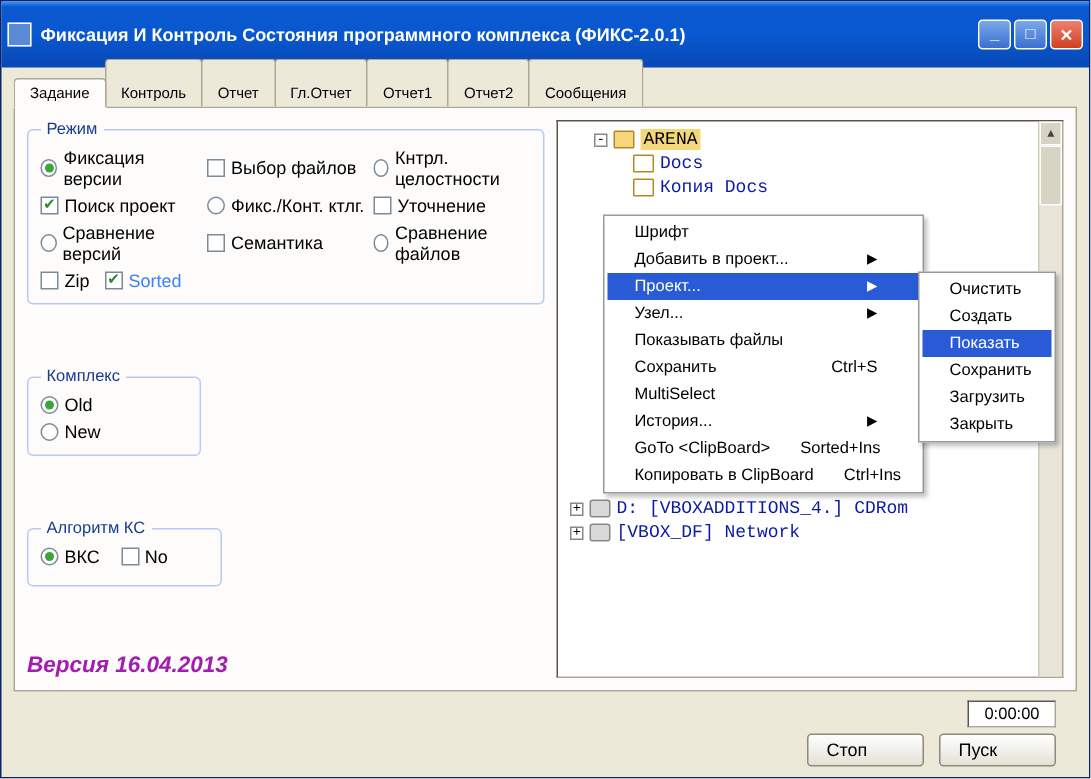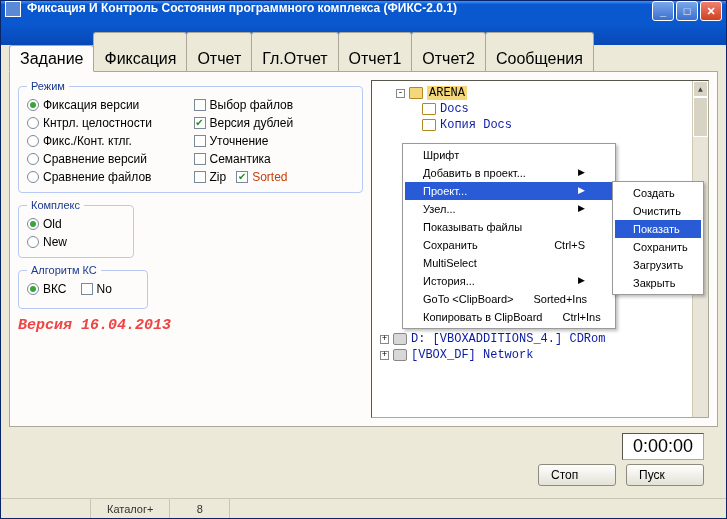--- a/index.html
+++ b/index.html
@@ -17,21 +17,22 @@
     height: 519px;
     border: 1px solid #0a246a;
     background: #ece9d8;
     display: flex;
     flex-direction: column;
   }
   .titlebar {
     height: 44px;
     background: linear-gradient(to bottom, #3a95ff 0%, #0a58cf 8%, #0a58cf 50%, #0848b7 100%);
     display: flex;
-    padding: 0 4px;
+    align-items: center;
+    padding: 16px 4px;
     color: #fff;
   }
   .titlebar .app-icon {
     width: 16px; height: 16px;
     background: #5a8ad6;
     border: 1px solid #fff;
     margin-right: 6px;
   }
   .title-text {
     font-weight: bold;
@@ -70,21 +71,21 @@
     z-index: 2;
   }
   .tab {
     padding: 17px 10px 3px 10px;
     border: 1px solid #aca899;
     border-bottom: none;
     background: #ece9d8;
     margin-right: -1px;
     border-radius: 3px 3px 0 0;
     cursor: pointer;
-    font-size: 16px;
+    font-size: 10px;
   }
   .tab.active {
     background: #fdfcfb;
     position: relative;
     top: 1px;
     padding-top: 4px;
     border-bottom: 1px solid #fdfcfb;
     z-index: 3;
   }
   .tabpanel {
@@ -94,35 +95,36 @@
     padding: 8px;
     display: flex;
     gap: 8px;
     position: relative;
     z-index: 1;
   }
   .leftcol {
     width: 345px;
     display: flex;
     flex-direction: column;
+    gap: 36px;
   }
   fieldset {
     border: 1px solid #b7caf5;
     border-radius: 4px;
     margin: 0 0 6px 0;
     padding: 6px 8px 8px 8px;
   }
   legend {
     color: #1a3b8e;
     font-size: 11px;
     padding: 0 4px;
   }
   .mode-grid {
     display: grid;
-    grid-template-columns: 1fr 1fr;
+    grid-template-columns: 1fr 1fr 1fr;
     column-gap: 6px;
     row-gap: 4px;
   }
   .radio, .check {
     display: flex; align-items: center; gap: 4px; font-size: 12px;
   }
   .radio .dot {
     width: 12px; height: 12px; border: 1px solid #7b8a99; border-radius:50%;
     display:flex; align-items:center; justify-content:center;
     background:#fff;
@@ -132,22 +134,22 @@
   }
   .check .box {
     width:12px; height:12px; border:1px solid #7b8a99; background:#fff;
     display:flex; align-items:center; justify-content:center;
     font-size:10px; color:#2a8a2a; line-height:1;
   }
   .check.checked .box::after { content:"✔"; }
   .algo-row1 { display:flex; gap:14px; align-items:center; margin-bottom:4px;}
   .algo-col { display:flex; flex-direction:column; gap:4px;}
   .version {
-    color:#ef4444; font-style:italic; font-weight:bold;
-    font-size:15px; font-family:Liberation Mono, monospace;
+    color:#a21caf; font-style:italic; font-weight:bold;
+    font-size:15px; font-family:Liberation Sans, sans-serif;
     margin-top:2px;
   }
   .tree-wrap {
     flex:1;
     border:1px inset #aca899;
     background:#fff;
     position:relative;
     font-family:"Courier New",monospace;
     font-size:12px;
     overflow:hidden;
@@ -207,21 +209,21 @@
   }
   .ctxmenu .mi.hl {
     background:#2a5bd7; color:#fff;
   }
   .bottombar {
     display:flex; justify-content:flex-end; align-items:center;
     gap:10px; padding:6px 14px 8px 0;
   }
   .timer {
     border:1px inset #aca899; background:#fff;
-    padding:2px 10px; font-size:18px;
+    padding:2px 10px; font-size:11px;
     margin-bottom:4px;
   }
   .btn {
     min-width:78px; padding:3px 12px;
     background:linear-gradient(to bottom,#fefefe,#e4e2d6);
     border:1px solid #8c8c7c; border-radius:3px;
     font-size:12px; cursor:pointer; text-align:left;
   }
   .statusbar {
     height:20px; border-top:1px solid #cac6b6;
@@ -247,21 +249,21 @@
       <div class="winbtn">_</div>
       <div class="winbtn">□</div>
       <div class="winbtn close">✕</div>
     </div>
   </div>
 
   <div class="client">
 
     <div class="tabs">
       <div class="tab active">Задание</div>
-      <div class="tab">Фиксация</div>
+      <div class="tab">Контроль</div>
       <div class="tab">Отчет</div>
       <div class="tab">Гл.Отчет</div>
       <div class="tab">Отчет1</div>
       <div class="tab">Отчет2</div>
       <div class="tab">Сообщения</div>
     </div>
 
     <div class="tabpanel">
 
       <div class="leftcol">
@@ -277,21 +279,21 @@
                 <span class="box"></span>
                 <span>Выбор файлов</span>
               </div>
 
             <div class="radio">
                 <span class="dot"></span>
                 <span>Кнтрл. целостности</span>
               </div>
             <div class="check checked">
                 <span class="box"></span>
-                <span>Версия дублей</span>
+                <span>Поиск проект</span>
               </div>
 
             <div class="radio">
                 <span class="dot"></span>
                 <span>Фикс./Конт. ктлг.</span>
               </div>
             <div class="check">
                 <span class="box"></span>
                 <span>Уточнение</span>
               </div>
@@ -307,21 +309,21 @@
 
             <div class="radio">
                 <span class="dot"></span>
                 <span>Сравнение файлов</span>
               </div>
             <div style="display:flex;gap:10px;">
               <div class="check">
                   <span class="box"></span>
                   <span>Zip</span>
                 </div>
-              <div class="check checked" style="color:#c2410c">
+              <div class="check checked" style="color:#3b82f6">
                   <span class="box"></span>
                   <span>Sorted</span>
                 </div>
             </div>
           </div>
         </fieldset>
 
         <fieldset style="width:116px">
           <legend>Комплекс</legend>
           <div class="algo-col">
@@ -423,24 +425,24 @@
               <span>Sorted+Ins</span>
             </div>
           <div class="mi">
               <span>Копировать в ClipBoard</span>
               <span>Ctrl+Ins</span>
             </div>
         </div>
 
         <div class="ctxmenu" style="left:240px; top:100px; width:92px">
           <div class="mi">
+              <span>Очистить</span>
+            </div>
+          <div class="mi">
               <span>Создать</span>
-            </div>
-          <div class="mi">
-              <span>Очистить</span>
             </div>
           <div class="mi hl">
               <span>Показать</span>
             </div>
           <div class="mi">
               <span>Сохранить</span>
             </div>
           <div class="mi">
               <span>Загрузить</span>
             </div>

